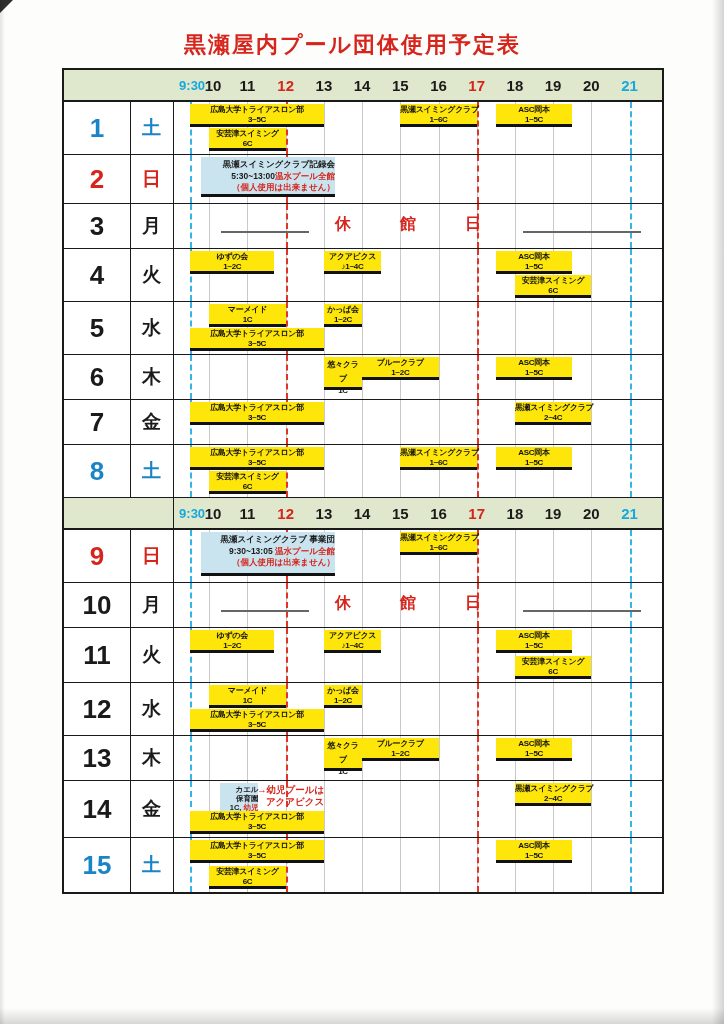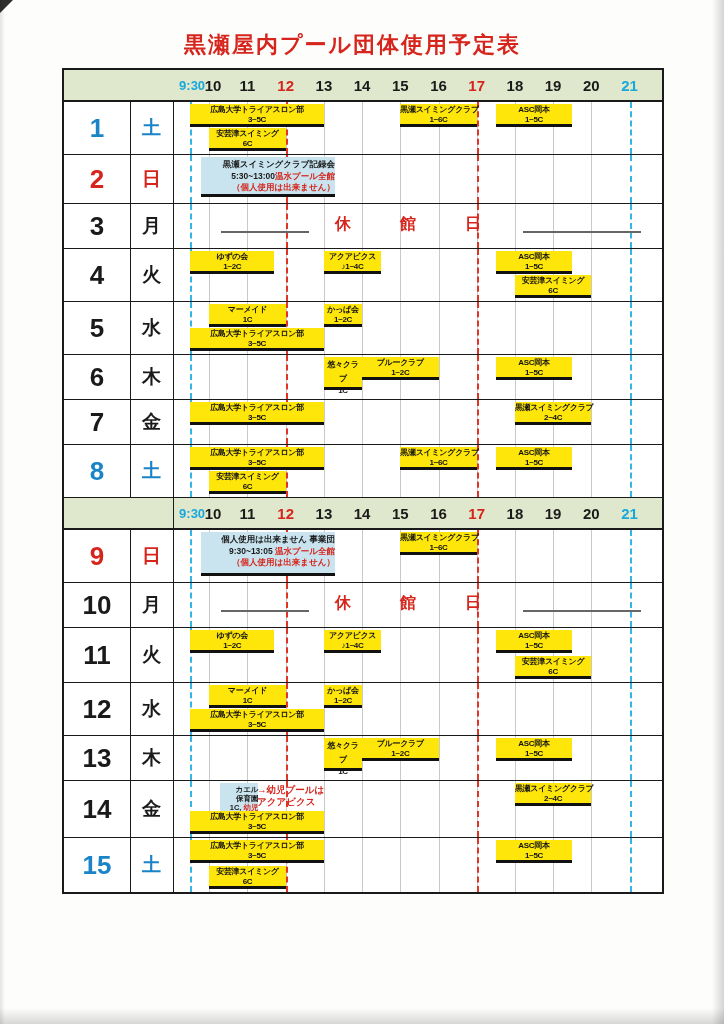--- a/index.html
+++ b/index.html
@@ -378,21 +378,21 @@
           <div class="gline" style="left: 54.2969%;"></div>
           <div class="gline" style="left: 62.1094%;"></div>
           <div class="gline" style="left: 69.9219%;"></div>
           <div class="gline" style="left: 77.7344%;"></div>
           <div class="gline" style="left: 85.5469%;"></div>
           <div class="dline" style="left: 3.51562%; border-left-color: rgb(53, 181, 229);"></div>
           <div class="dline" style="left: 23.0469%; border-left-color: rgb(226, 52, 36);"></div>
           <div class="dline" style="left: 62.1094%; border-left-color: rgb(226, 52, 36);"></div>
           <div class="dline" style="left: 93.3594%; border-left-color: rgb(53, 181, 229);"></div>
           <div class="info" style="left: 3.51562%; width: 27.3438%; top: 2px; height: 44px; background: rgb(201, 228, 239);">
-            <span class="ln"><span style="color: rgb(26, 26, 26);">個人使用は出来ません 事業団</span></span>
+            <span class="ln"><span style="color: rgb(26, 26, 26);">黒瀬スイミングクラブ 事業団</span></span>
             <span class="ln"><span style="color: rgb(26, 26, 26);">9:30~13:05 </span><span style="color: rgb(214, 37, 28);">温水プール全館</span></span>
             <span class="ln"><span style="color: rgb(214, 37, 28);">（個人使用は出来ません）</span></span>
           </div>
           <div class="event" style="left: 46.4844%; width: 15.625%; top: 2px; height: 23px; background: rgb(255, 230, 10);">
             <span class="ln nm">黒瀬スイミングクラブ</span>
             <span class="ln">1~6C</span>
           </div>
         </div>
       </div>
       <div class="brow" style="height: 44px;">
@@ -541,21 +541,21 @@
           <div class="gline" style="left: 85.5469%;"></div>
           <div class="dline" style="left: 3.51562%; border-left-color: rgb(53, 181, 229);"></div>
           <div class="dline" style="left: 23.0469%; border-left-color: rgb(226, 52, 36);"></div>
           <div class="dline" style="left: 62.1094%; border-left-color: rgb(226, 52, 36);"></div>
           <div class="dline" style="left: 93.3594%; border-left-color: rgb(53, 181, 229);"></div>
           <div class="info small" style="left: 7.42187%; width: 7.8125%; top: 2px; height: 32px; background: rgb(201, 228, 239);">
             <span class="ln"><span style="color: rgb(26, 26, 26);">カエル</span></span>
             <span class="ln"><span style="color: rgb(26, 26, 26);">保育園</span></span>
             <span class="ln"><span style="color: rgb(26, 26, 26);">1C, </span><span style="color: rgb(214, 37, 28);">幼児</span></span>
           </div>
-          <div class="note" style="left: 17.1875%; top: 3px;">
+          <div class="note" style="left: 17.1875%; top: 3px; text-align: right;">
             <span class="ln"><span style="color: rgb(214, 37, 28);">→幼児プールは</span></span>
             <span class="ln"><span style="color: rgb(214, 37, 28);">アクアビクス</span></span>
           </div>
           <div class="event" style="left: 69.9219%; width: 15.625%; top: 2px; height: 23px; background: rgb(255, 230, 10);">
             <span class="ln nm">黒瀬スイミングクラブ</span>
             <span class="ln">2~4C</span>
           </div>
           <div class="event" style="left: 3.51562%; width: 27.3438%; top: 30px; height: 23px; background: rgb(255, 230, 10);">
             <span class="ln nm">広島大学トライアスロン部</span>
             <span class="ln">3~5C</span>

